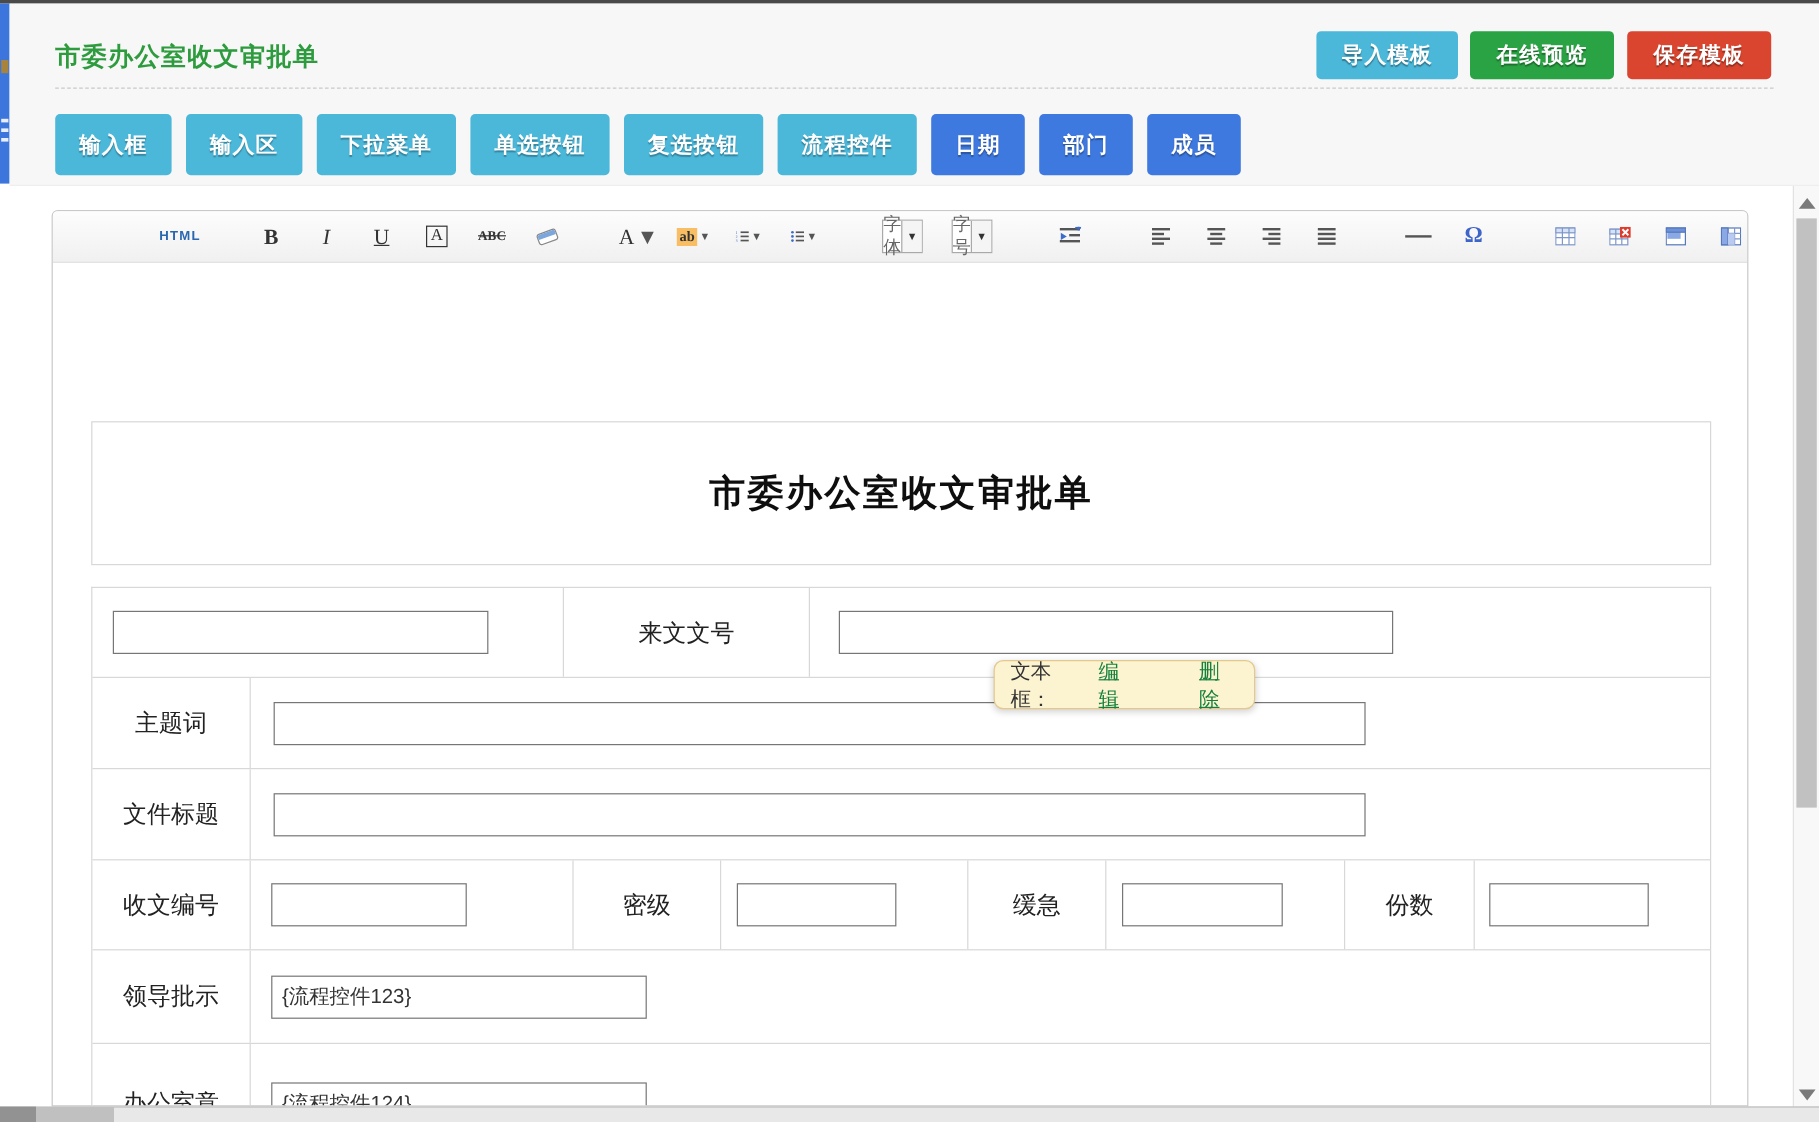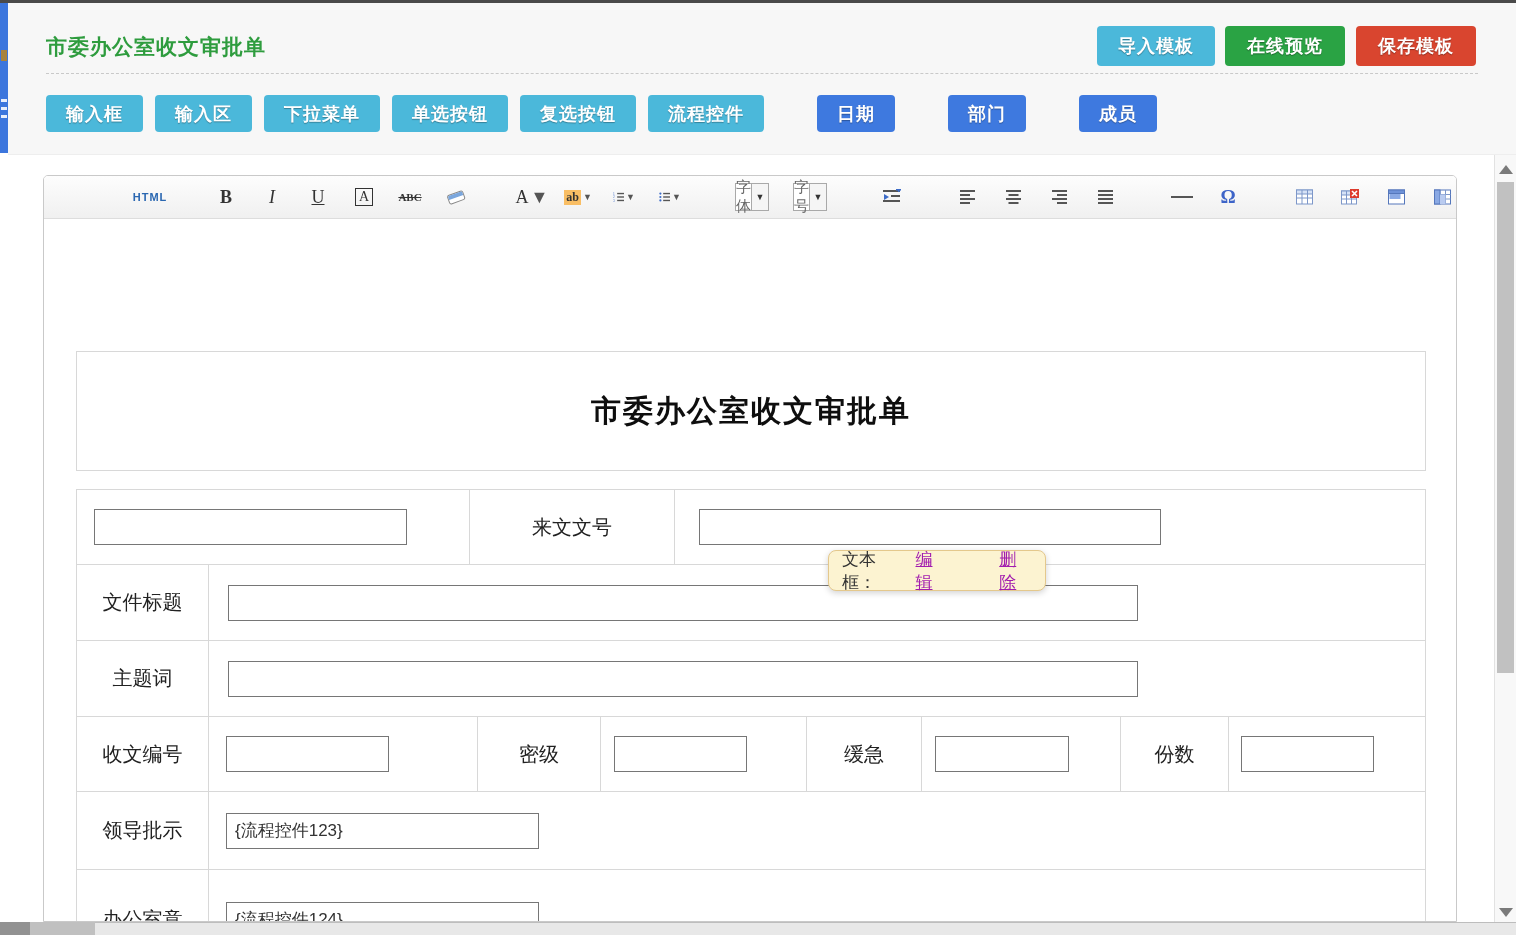--- a/index.html
+++ b/index.html
@@ -26,25 +26,25 @@
             color:#2e9c3e; letter-spacing:1px; }
   #header-dashed { position:absolute; left:38px; top:70px; width:1432px; height:0;
             border-top:1px dashed #c9c9c9; }
   .act-btn { position:absolute; top:23px; height:40px; border:none; border-radius:4px;
             color:#fff; font-size:18px; font-weight:bold; font-family:"Liberation Sans",sans-serif;
             text-shadow:0 1px 1px rgba(0,0,0,0.35); cursor:pointer; letter-spacing:1px; }
   #btn-import { left:1089px; width:118px; background:#4bb8da; }
   #btn-preview { left:1217px; width:120px; background:#2aa344; }
   #btn-save { left:1348px; width:120px; background:#d9452f; }
   #palette { position:absolute; left:38px; top:92px; display:flex; gap:12px; }
-  .pal-btn { height:37px; border:none; border-radius:4px; color:#fff; font-size:18px;
+  .pal-btn { height:51px; border:none; border-radius:4px; color:#fff; font-size:18px;
             font-weight:bold; font-family:"Liberation Sans",sans-serif; cursor:pointer;
             text-shadow:0 1px 1px rgba(0,0,0,0.3); padding:0 20px; letter-spacing:1px; }
   .pal-cyan { background:#4bb8da; }
-  .pal-blue { background:#3e79df;margin-left:41px; }
+  .pal-blue { background:#3e79df; }
 
   
   #editor { left:43px; top:175px; width:1414px; height:747px; background:#fff;
             border:1px solid #c9c9c9; border-radius:5px 5px 0 0; overflow:hidden; }
   #ed-toolbar { height:43px; background:linear-gradient(#fdfdfd,#f0f0f0);
             border-bottom:1px solid #ddd; display:flex; align-items:center;
             padding:0 14px 0 95px; gap:24px; }
   .tsep { width:1px; height:24px; background:#ccc; margin:0 3px; }
   .tbtn { display:flex; align-items:center; justify-content:center; min-width:22px; height:28px;
             cursor:pointer; color:#333; background:transparent; border:none; gap:2px;
@@ -83,21 +83,21 @@
   .r1 { height:75px; } .r2 { height:76px; } .r3 { height:76px; }
   .r4 { height:75px; } .r5 { height:78px; } .r6 { height:100px; }
   input.fi { height:36px; border:1px solid #767676; background:#fff; font-size:17px;
             color:#333; padding:0 8px; font-family:"Liberation Sans",sans-serif; }
 
   
   #tooltip { left:828px; top:550px; width:218px; height:41px; background:#fcf3d1;
             border:1px solid #e4c88c; border-radius:8px; box-shadow:0 2px 6px rgba(0,0,0,0.18);
             display:flex; align-items:center; padding:0 13px; z-index:20;
             font-family:"Liberation Serif",serif; font-size:17px; color:#333; }
-  #tooltip a { color:#a21caf; text-decoration:underline; cursor:pointer; }
+  #tooltip a { color:#15803d; text-decoration:underline; cursor:pointer; }
   #tooltip .lk1 { margin-left:8px; }
   #tooltip .lk2 { margin-left:51px; }
 
   
   #vscroll { right:0; top:155px; width:22px; height:780px; background:#f8f8f8;
             border-left:1px solid #e2e2e2; }
   #vs-up { position:absolute; top:10px; left:4px; width:0; height:0;
             border-left:7px solid transparent; border-right:7px solid transparent;
             border-bottom:9px solid #7a7a7a; cursor:pointer; }
   #vs-down { position:absolute; bottom:18px; left:4px; width:0; height:0;
@@ -308,34 +308,34 @@
       <div class="frow r1">
         <div class="fcell" style="width:393px; padding-left:17px">
           <input class="fi" style="width: 313px;">
         </div>
         <div class="fcell flabel" style="width:205px">来文文号</div>
         <div class="fcell" style="width:620px; padding-left:24px">
           <input class="fi" style="width: 462px;">
         </div>
       </div>
 
+      <div class="frow r3">
+        <div class="fcell flabel" style="width:132px">主题词</div>
+        <div class="fcell" style="flex:1; padding-left:19px">
+          <input class="fi" style="width: 910px;">
+        </div>
+      </div>
+
       <div class="frow r2">
         <div class="fcell flabel" style="width:132px">文件标题</div>
         <div class="fcell" style="flex:1; padding-left:19px">
           <input class="fi" style="width: 910px;">
         </div>
       </div>
 
-      <div class="frow r3">
-        <div class="fcell flabel" style="width:132px">主题词</div>
-        <div class="fcell" style="flex:1; padding-left:19px">
-          <input class="fi" style="width: 910px;">
-        </div>
-      </div>
-
       <div class="frow r4">
         <div class="fcell flabel" style="width:132px">收文编号</div>
         <div class="fcell" style="width:269px; padding-left:17px">
           <input class="fi" style="width: 163px;">
         </div>
         <div class="fcell flabel" style="width:123px">密级</div>
         <div class="fcell" style="width:206px; padding-left:13px">
           <input class="fi" style="width: 133px;">
         </div>
         <div class="fcell flabel" style="width:115px">缓急</div>

